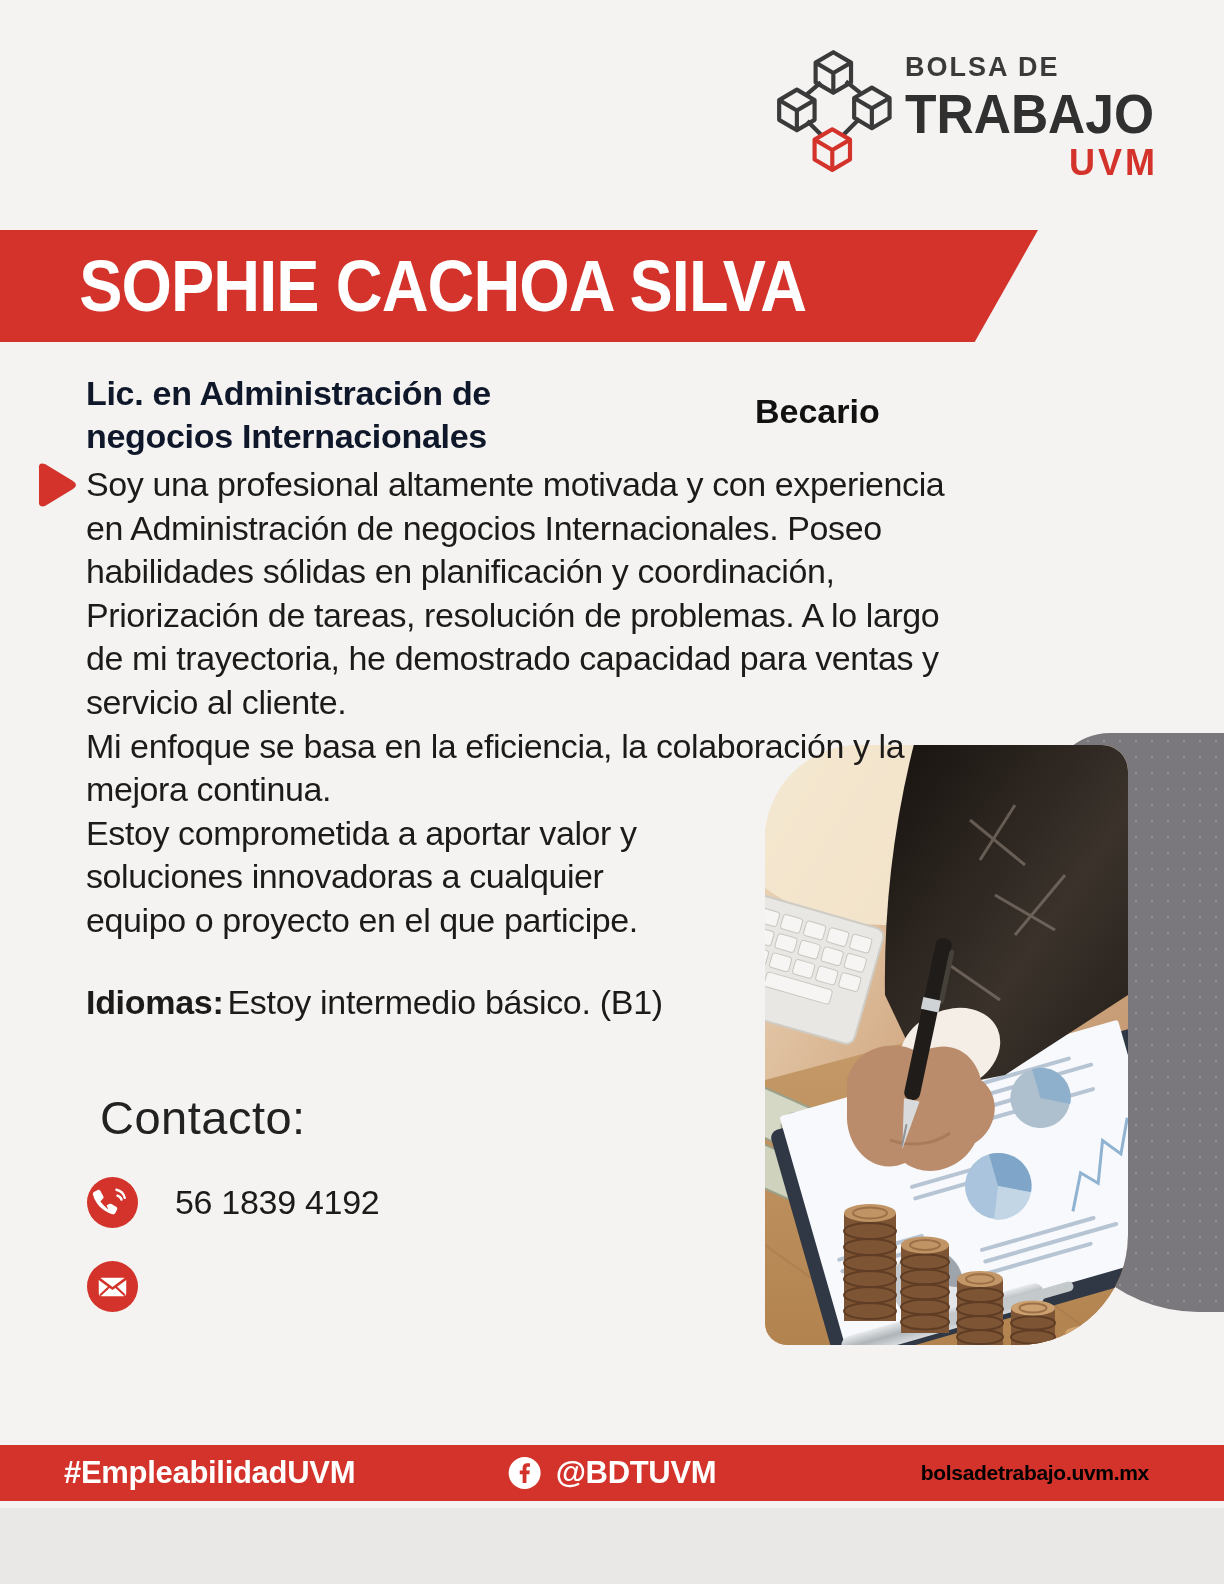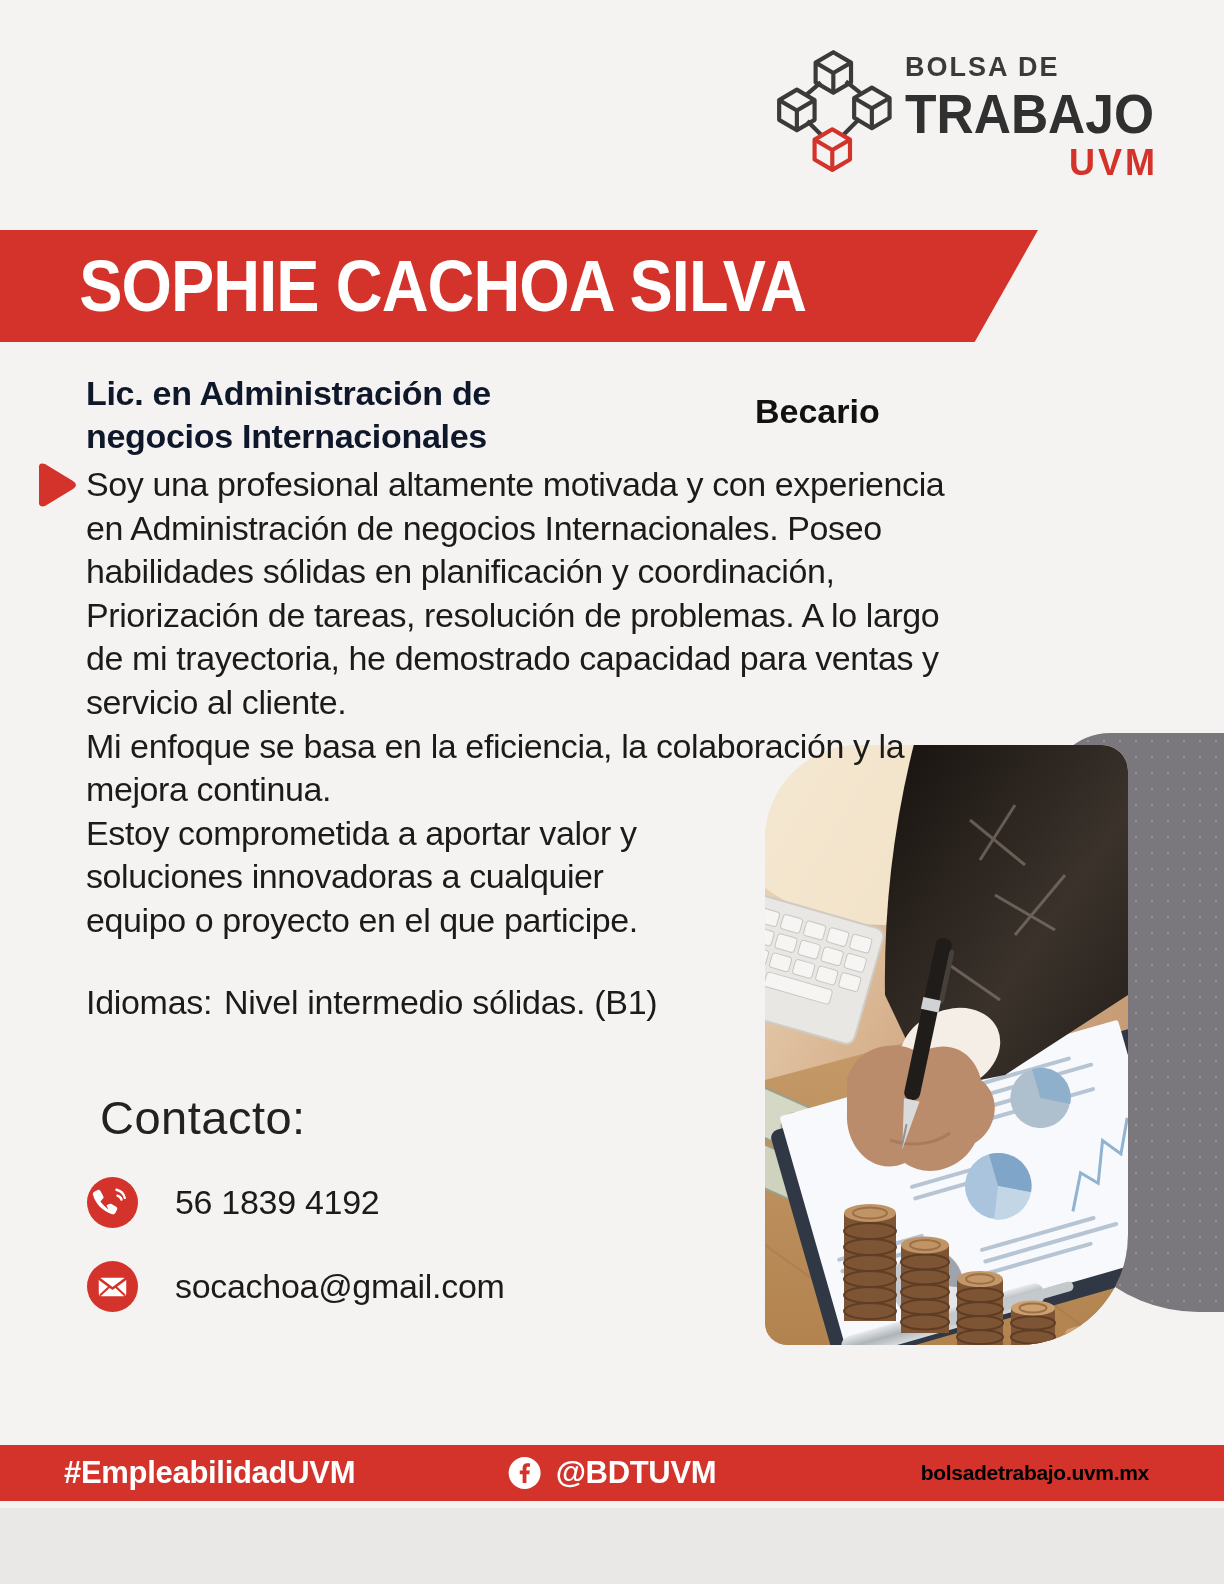--- a/index.html
+++ b/index.html
@@ -25,21 +25,21 @@
           line-height:43px;white-space:pre-line;letter-spacing:-0.3px;}
   .position{position:absolute;left:755px;top:392px;font-size:34px;font-weight:bold;color:#111;}
 
   
   .bullet-arrow{position:absolute;left:33px;top:460px;width:46px;height:50px;}
   .summary{position:absolute;left:86px;top:463px;width:1020px;font-size:34px;color:#1c1b1a;
            line-height:43.6px;white-space:pre-line;letter-spacing:-0.4px;z-index:5;}
 
   
   .languages{position:absolute;left:86px;top:983px;font-size:34px;color:#1c1b1a;letter-spacing:-0.3px;}
-  .languages b{font-weight:normal;margin-right:12px;}
+  .languages b{font-weight:bold;margin-right:4px;}
 
   
   .contact-heading{position:absolute;left:100px;top:1090px;font-size:47px;color:#222;letter-spacing:0.5px;}
   .contact-row{position:absolute;left:87px;display:flex;align-items:center;}
   .contact-row.phone{top:1177px;}
   .contact-row.email{top:1261px;}
   .contact-icon{width:51px;height:51px;border-radius:50%;background:#d3332a;display:flex;
                 align-items:center;justify-content:center;flex:0 0 auto;}
   .contact-text{font-size:34px;color:#1c1b1a;margin-left:37px;letter-spacing:-0.3px;}
 
@@ -124,21 +124,21 @@
 Priorización de tareas, resolución de problemas. A lo largo
 de mi trayectoria, he demostrado capacidad para ventas y
 servicio al cliente.
 Mi enfoque se basa en la eficiencia, la colaboración y la
 mejora continua.
 Estoy comprometida a aportar valor y
 soluciones innovadoras a cualquier
 equipo o proyecto en el que participe.</div>
 
   <div class="languages">
-    <b>Idiomas:</b><span>Nivel intermedio sólidas. (B1)</span>
+    <b>Idiomas:</b><span>Estoy intermedio básico. (B1)</span>
   </div>
 
   <div class="contact-heading">Contacto:</div>
 
   <div class="contact-row phone">
     <div class="contact-icon">
       <svg viewBox="0 0 52 52" width="51" height="51">
         <path fill="#ffffff" d="M21.9 33.1c-3.1-2.3-5.9-5.1-8.2-8.2l2.6-2.9c.6-.7.7-1.7.3-2.5l-2.9-5.2c-.6-1.1-2-1.5-3.1-.9l-3.2 1.7c-1.1.6-1.7 1.9-1.3 3.1 1.3 4.7 3.8 9 7.2 12.5 3.5 3.5 7.8 5.9 12.5 7.2 1.2.3 2.5-.2 3.1-1.3l1.7-3.2c.6-1.1.2-2.5-.9-3.1l-5.2-2.9c-.8-.4-1.8-.3-2.5.3l-2.1 1.4z"></path>
         <path fill="none" stroke="#ffffff" stroke-width="2.4" stroke-linecap="round" d="M30 13 a11 11 0 0 1 8.5 8.3 M31 19 a6 6 0 0 1 4.2 4.1"></path>
       </svg>
@@ -147,21 +147,20 @@
   </div>
 
   <div class="contact-row email">
     <div class="contact-icon">
       <svg viewBox="0 0 52 52" width="51" height="51">
         <rect x="12" y="17" width="28" height="19" rx="2.5" fill="#ffffff"></rect>
         <path d="M13 18.5 L26 28 L39 18.5" fill="none" stroke="#d3332a" stroke-width="2.6" stroke-linecap="round" stroke-linejoin="round"></path>
         <path d="M14 34.5 L22.5 26.5 M38 34.5 L29.5 26.5" fill="none" stroke="#d3332a" stroke-width="2.2" stroke-linecap="round"></path>
       </svg>
     </div>
-    <div class="contact-text">socachoa@gmail.com</div>
   </div>
 
   <div class="gray-shape"></div>
 
   <div class="photo">
     <svg viewBox="0 0 363 600" preserveAspectRatio="none">
       <defs>
         <linearGradient id="bgGrad" x1="0" y1="0" x2="1" y2="1">
           <stop offset="0" stop-color="#efdec4"></stop>
           <stop offset="0.45" stop-color="#d4ac87"></stop>

